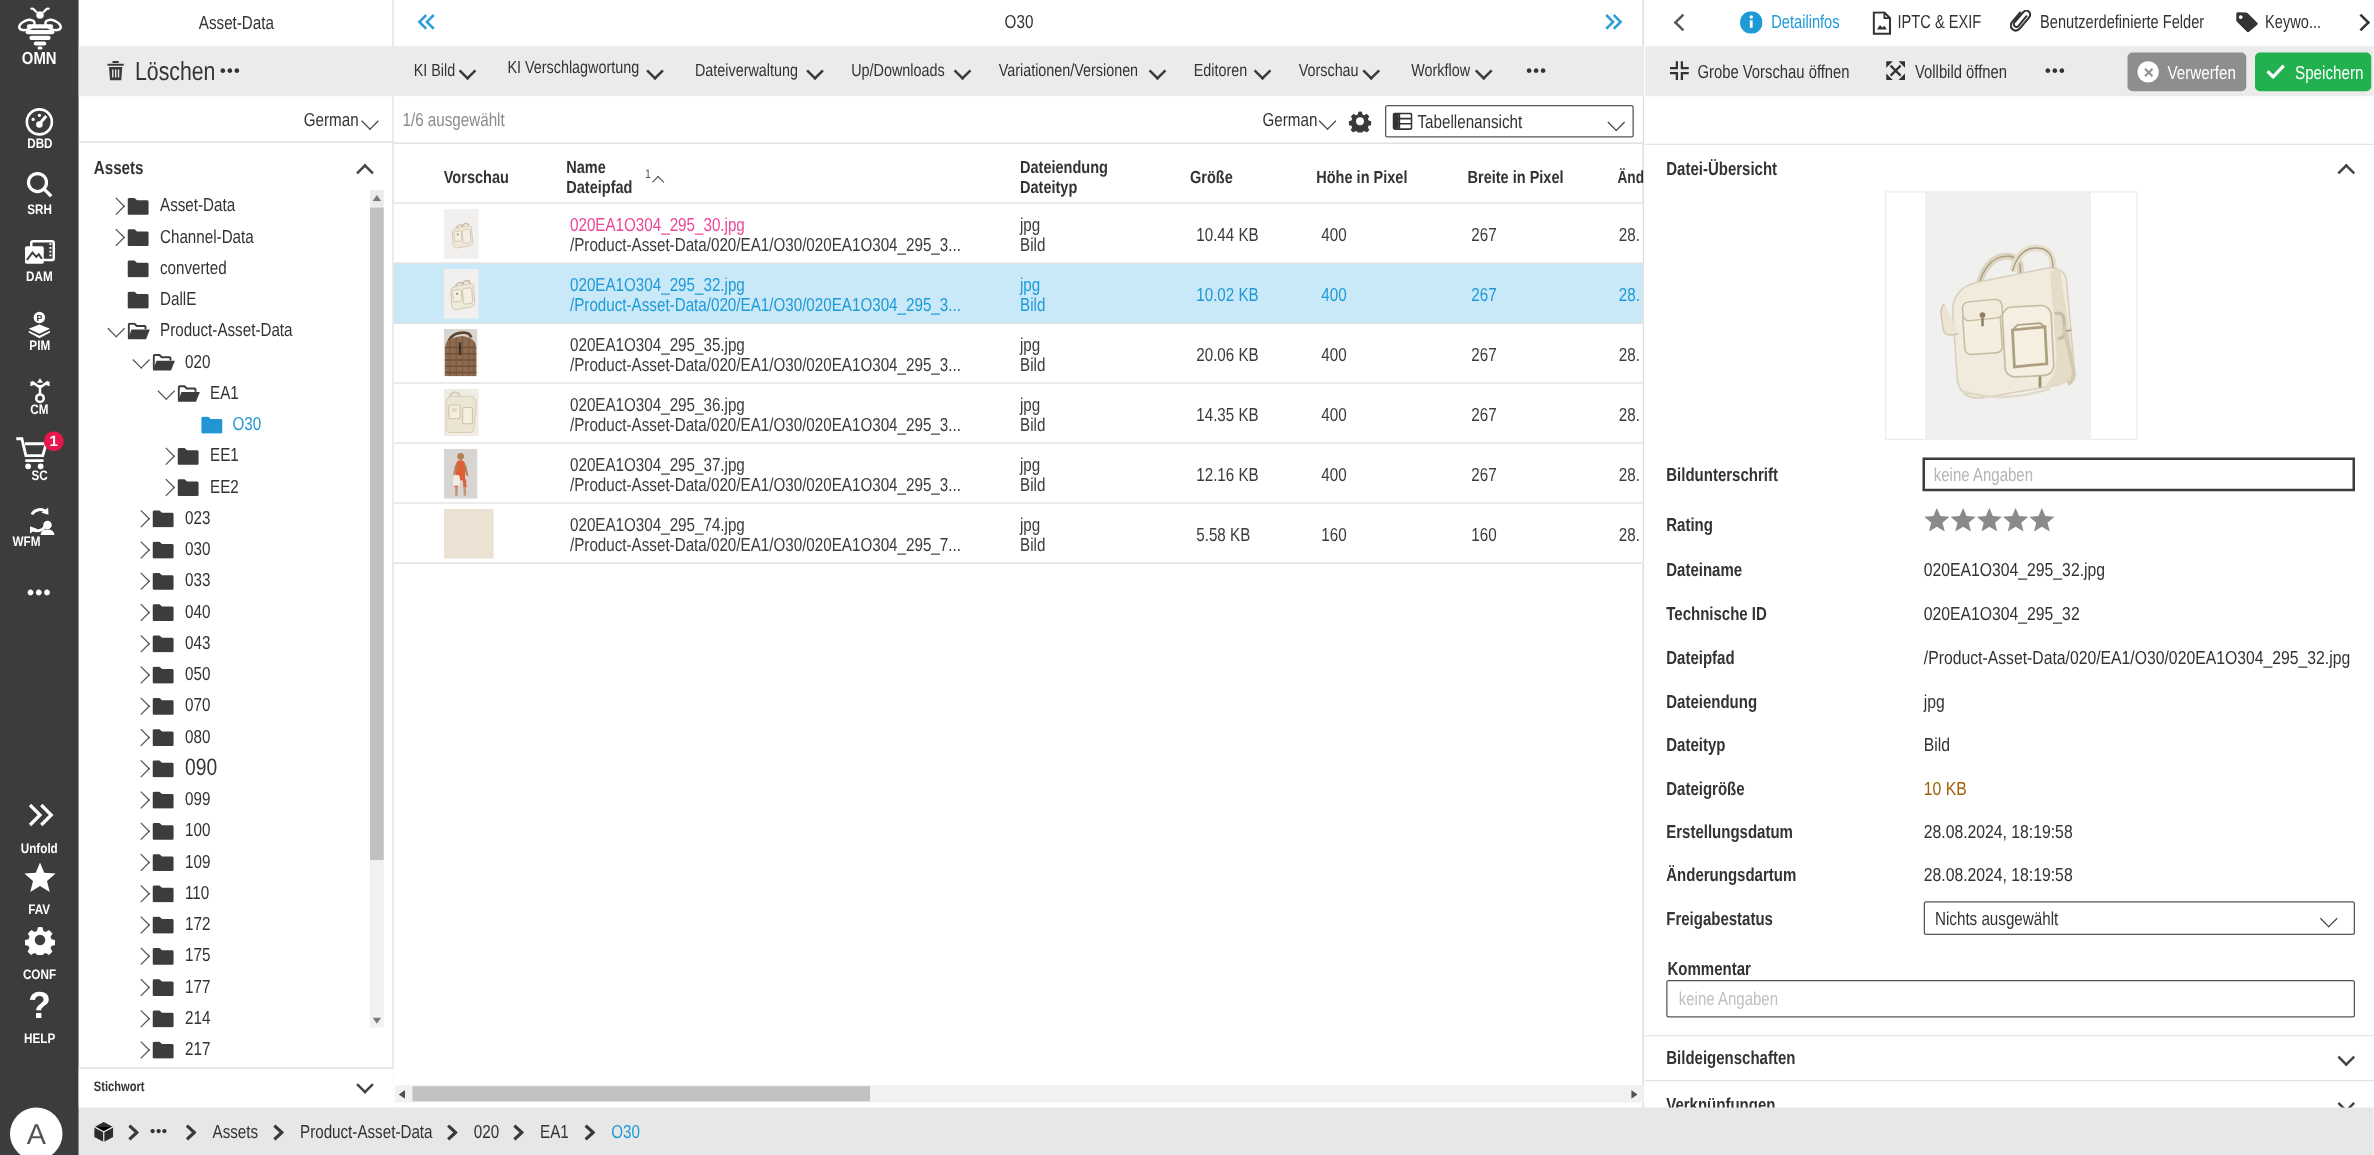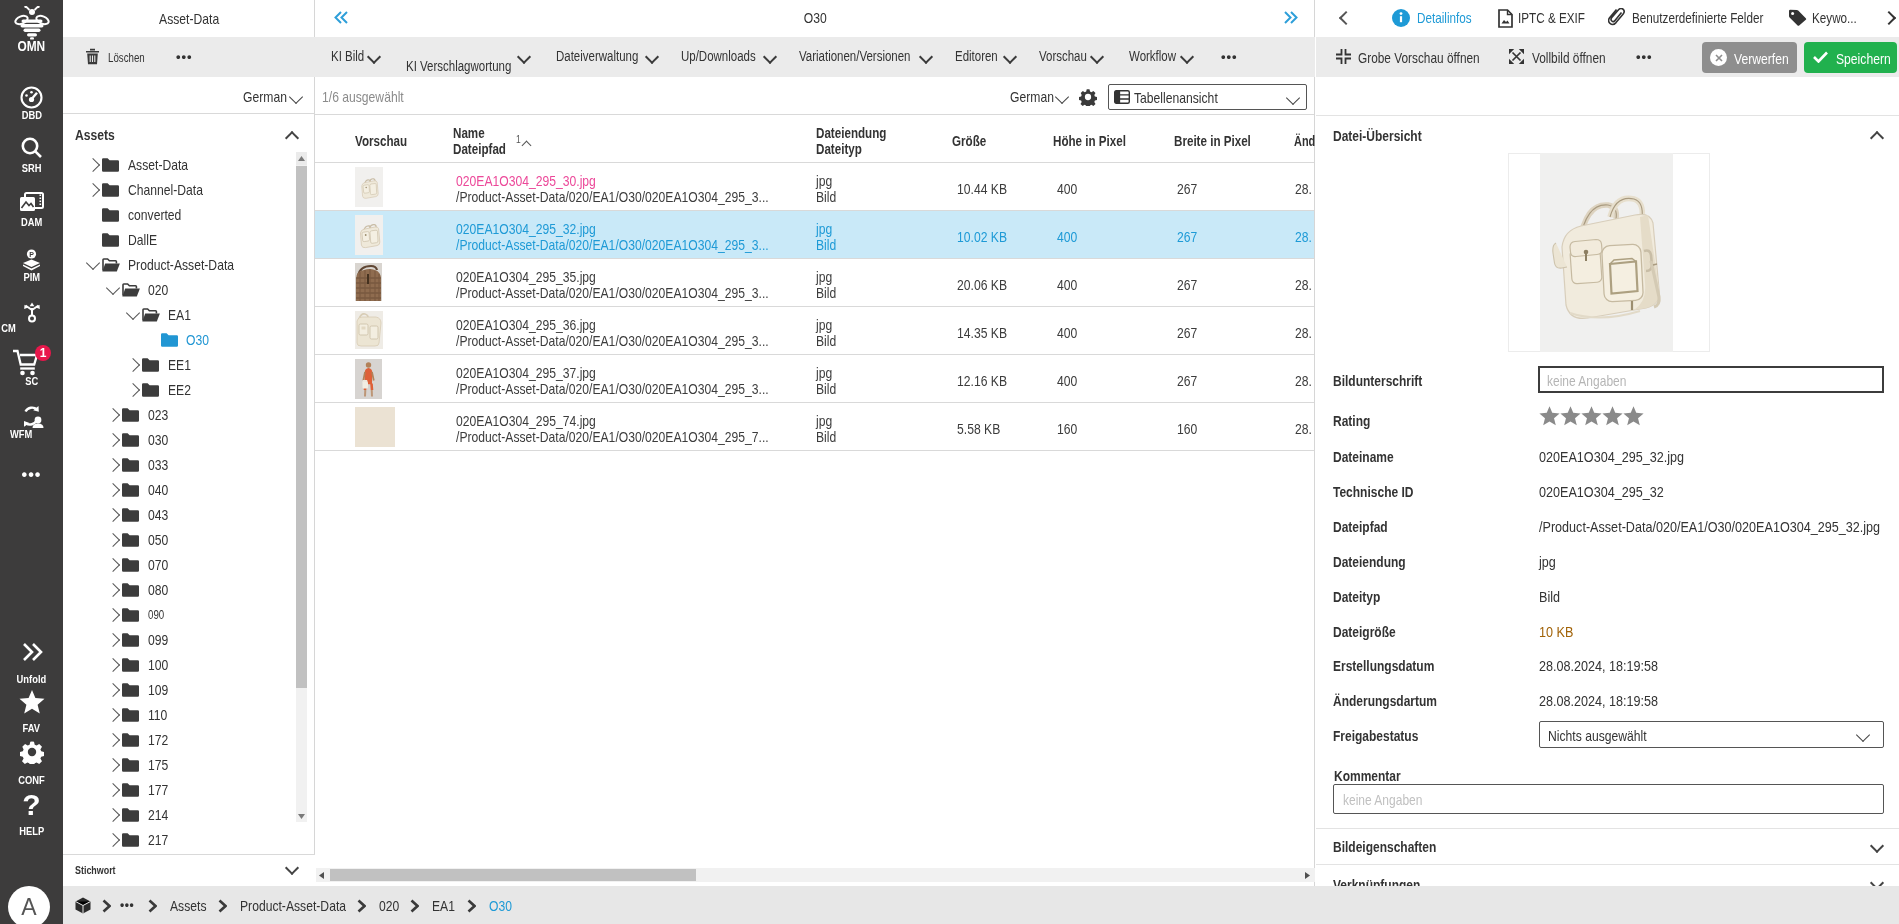--- a/index.html
+++ b/index.html
@@ -68,21 +68,21 @@
 <div class="a" style="left:0px;top:270px;width:63px;text-align:center;font-size:11px;line-height:14px;font-weight:bold;color:#fff"><span class="t" style="transform:scaleX(0.85);transform-origin:50% 50%">PIM</span></div>
 <div class="a" style="left:19.5px;top:300px">
     <svg width="24" height="24" viewBox="0 0 24 24" fill="none">
 <circle cx="12" cy="18.5" r="3" stroke="#fff" stroke-width="2"></circle>
 <path d="M12 15 V8 M12 10 L5.5 5.5 M12 10 L18.5 5.5" stroke="#fff" stroke-width="2"></path>
 <path d="M12 2.5 L9.6 6.2 H14.4 Z" fill="#fff"></path>
 <path d="M4.5 4.8 L4.2 9 L8.3 7.5 Z" fill="#fff"></path>
 <path d="M19.5 4.8 L19.8 9 L15.7 7.5 Z" fill="#fff"></path>
 </svg>
   </div>
-<div class="a" style="left:0px;top:321px;width:63px;font-size:11px;line-height:14px;font-weight:bold;color:#fff"><span class="t" style="transform:scaleX(0.85);transform-origin:50% 50%">CM</span></div>
+<div class="a" style="left:0px;top:321px;width:63px;text-align:center;font-size:11px;line-height:14px;font-weight:bold;color:#fff"><span class="t" style="transform:scaleX(0.85);transform-origin:50% 50%">CM</span></div>
 <div class="a" style="left:9px;top:345px">
     <svg width="44" height="32" viewBox="0 0 44 32" fill="none">
 <path d="M4 6 h4.5 l3.2 13.5 h13.5 l2.8-9.5 h-17" stroke="#fff" stroke-width="2.3" fill="none"></path>
 <path d="M11.2 23.5 h14.6" stroke="#fff" stroke-width="2.3"></path>
 <circle cx="13.5" cy="28" r="2.3" fill="#fff"></circle>
       <circle cx="23.5" cy="28" r="2.3" fill="#fff"></circle>
 <circle cx="34" cy="8" r="8" fill="#e8174b"></circle>
 <text x="34" y="12.2" font-size="12" font-family="Liberation Sans" font-weight="bold" fill="#fff" text-anchor="middle">1</text>
 </svg>
   </div>
@@ -123,21 +123,21 @@
 <div class="a" style="left:8px;top:886px;width:42px;height:42px;border-radius:50%;background:#fff;text-align:center;line-height:42px;font-size:23px;color:#555;z-index:5">A</div>
 <div class="a" style="left:63px;top:0;width:252px;height:886px;background:#fff;border-right:1px solid #d6d6d6"></div>
 <div class="a" style="left:63px;top:10px;width:252px;text-align:center;font-size:15px;line-height:18px;color:#333"><span class="t" style="transform:scaleX(0.81);transform-origin:50% 50%">Asset-Data</span></div>
 <div class="a" style="left:63px;top:37px;width:252px;height:40px;background:#ebebeb"></div>
 <div class="a" style="left:85px;top:48px">
     <svg width="15" height="17" viewBox="0 0 15 17">
       <path fill="#3a3a3a" d="M1 3h13v1.6H1zM5 .8h5v1.6H5zM2.2 5.5h10.6L12 16.2H3z"></path>
       <path d="M5.2 7.5v6.5m2.3-6.5v6.5m2.3-6.5v6.5" stroke="#ebebeb" stroke-width="1.1"></path>
     </svg>
   </div>
-<div class="a" style="left:108px;top:49px;font-size:12px;line-height:18px;color:#333;white-space:nowrap"><span class="t" style="transform:scaleX(0.81)">Löschen</span></div>
+<div class="a" style="left:108px;top:49px;font-size:21px;line-height:18px;color:#333;white-space:nowrap"><span class="t" style="transform:scaleX(0.81)">Löschen</span></div>
 <div class="a" style="left:176px;top:43px;height:28px;line-height:28px;font-size:13px;font-weight:bold;letter-spacing:1px;color:#333">•••</div>
 <div class="a" style="left:63px;top:78px;width:252px;height:36px;border-bottom:1px solid #d9d9d9"></div>
 <div class="a" style="left:243px;top:88px;font-size:15px;line-height:18px;color:#333;white-space:nowrap"><span class="t" style="transform:scaleX(0.81)">German</span></div>
 <div class="cv thin" style="left:291px;top:92px"></div>
 <div class="a" style="left:75px;top:126px;font-size:15px;line-height:18px;font-weight:bold;color:#333;white-space:nowrap"><span class="t" style="transform:scaleX(0.81)">Assets</span></div>
 <div class="cu" style="left:287px;top:133px"></div>
 <div class="cr thin" style="left:88px;top:160px;border-color:#555"></div>
 <div class="a" style="left:102px;top:158px">
     <svg width="17" height="14" viewBox="0 0 17 14">
       <path fill="#3c3c3c" d="M0 1.5 Q0 .3 1.2 .3 H5.6 L7.6 2.2 H15.8 Q17 2.2 17 3.4 V12.6 Q17 13.8 15.8 13.8 H1.2 Q0 13.8 0 12.6 Z"></path>
@@ -262,21 +262,21 @@
       <path fill="#3c3c3c" d="M0 1.5 Q0 .3 1.2 .3 H5.6 L7.6 2.2 H15.8 Q17 2.2 17 3.4 V12.6 Q17 13.8 15.8 13.8 H1.2 Q0 13.8 0 12.6 Z"></path>
     </svg>
   </div>
 <div class="a" style="left:148px;top:581px;font-size:15px;line-height:18px;color:#333;white-space:nowrap"><span class="t" style="transform:scaleX(0.81)">080</span></div>
 <div class="cr thin" style="left:108px;top:610px;border-color:#555"></div>
 <div class="a" style="left:122px;top:608px">
     <svg width="17" height="14" viewBox="0 0 17 14">
       <path fill="#3c3c3c" d="M0 1.5 Q0 .3 1.2 .3 H5.6 L7.6 2.2 H15.8 Q17 2.2 17 3.4 V12.6 Q17 13.8 15.8 13.8 H1.2 Q0 13.8 0 12.6 Z"></path>
     </svg>
   </div>
-<div class="a" style="left:148px;top:606px;font-size:12px;line-height:18px;color:#333;white-space:nowrap"><span class="t" style="transform:scaleX(0.81)">090</span></div>
+<div class="a" style="left:148px;top:606px;font-size:19px;line-height:18px;color:#333;white-space:nowrap"><span class="t" style="transform:scaleX(0.81)">090</span></div>
 <div class="cr thin" style="left:108px;top:635px;border-color:#555"></div>
 <div class="a" style="left:122px;top:633px">
     <svg width="17" height="14" viewBox="0 0 17 14">
       <path fill="#3c3c3c" d="M0 1.5 Q0 .3 1.2 .3 H5.6 L7.6 2.2 H15.8 Q17 2.2 17 3.4 V12.6 Q17 13.8 15.8 13.8 H1.2 Q0 13.8 0 12.6 Z"></path>
     </svg>
   </div>
 <div class="a" style="left:148px;top:631px;font-size:15px;line-height:18px;color:#333;white-space:nowrap"><span class="t" style="transform:scaleX(0.81)">099</span></div>
 <div class="cr thin" style="left:108px;top:660px;border-color:#555"></div>
 <div class="a" style="left:122px;top:658px">
     <svg width="17" height="14" viewBox="0 0 17 14">
@@ -348,21 +348,21 @@
 <div class="a" style="left:315px;top:0;width:1000px;height:886px;background:#fff;border-right:1px solid #d6d6d6"></div>
 <svg class="a" style="left:334px;top:11px" width="14" height="13" fill="none">
     <path d="M7 1 L1.5 6.5 L7 12 M13 1 L7.5 6.5 L13 12" stroke="#2e9fd9" stroke-width="2"></path>
   </svg>
 <div class="a" style="left:315px;top:9px;width:1000px;text-align:center;font-size:15px;line-height:18px;color:#333"><span class="t" style="transform:scaleX(0.81);transform-origin:50% 50%">O30</span></div>
 <svg class="a" style="left:1284px;top:11px" width="14" height="13" fill="none">
     <path d="M1 1 L6.5 6.5 L1 12 M7 1 L12.5 6.5 L7 12" stroke="#2e9fd9" stroke-width="2"></path>
   </svg>
 <div class="a" style="left:315px;top:37px;width:1000px;height:40px;background:#ebebeb"></div>
 <div class="a" style="left:331px;top:48px;font-size:14px;line-height:17px;color:#333;white-space:nowrap"><span class="t" style="transform:scaleX(0.82)">KI Bild</span></div>
-<div class="a" style="left:406px;top:58px;font-size:14px;line-height:17px;color:#333;white-space:nowrap"><span class="t" style="transform:scaleX(0.82)">KI Verschlagwortung</span></div>
+<div class="a" style="left:406px;top:45px;font-size:14px;line-height:17px;color:#333;white-space:nowrap"><span class="t" style="transform:scaleX(0.82)">KI Verschlagwortung</span></div>
 <div class="a" style="left:556px;top:48px;font-size:14px;line-height:17px;color:#333;white-space:nowrap"><span class="t" style="transform:scaleX(0.82)">Dateiverwaltung</span></div>
 <div class="a" style="left:681px;top:48px;font-size:14px;line-height:17px;color:#333;white-space:nowrap"><span class="t" style="transform:scaleX(0.82)">Up/Downloads</span></div>
 <div class="a" style="left:799px;top:48px;font-size:14px;line-height:17px;color:#333;white-space:nowrap"><span class="t" style="transform:scaleX(0.82)">Variationen/Versionen</span></div>
 <div class="a" style="left:955px;top:48px;font-size:14px;line-height:17px;color:#333;white-space:nowrap"><span class="t" style="transform:scaleX(0.82)">Editoren</span></div>
 <div class="a" style="left:1039px;top:48px;font-size:14px;line-height:17px;color:#333;white-space:nowrap"><span class="t" style="transform:scaleX(0.82)">Vorschau</span></div>
 <div class="a" style="left:1129px;top:48px;font-size:14px;line-height:17px;color:#333;white-space:nowrap"><span class="t" style="transform:scaleX(0.82)">Workflow</span></div>
 <div class="cv" style="left:369px;top:52px;border-color:#3a3a3a"></div>
 <div class="cv" style="left:519px;top:52px;border-color:#3a3a3a"></div>
 <div class="cv" style="left:647px;top:52px;border-color:#3a3a3a"></div>
 <div class="cv" style="left:765px;top:52px;border-color:#3a3a3a"></div>

